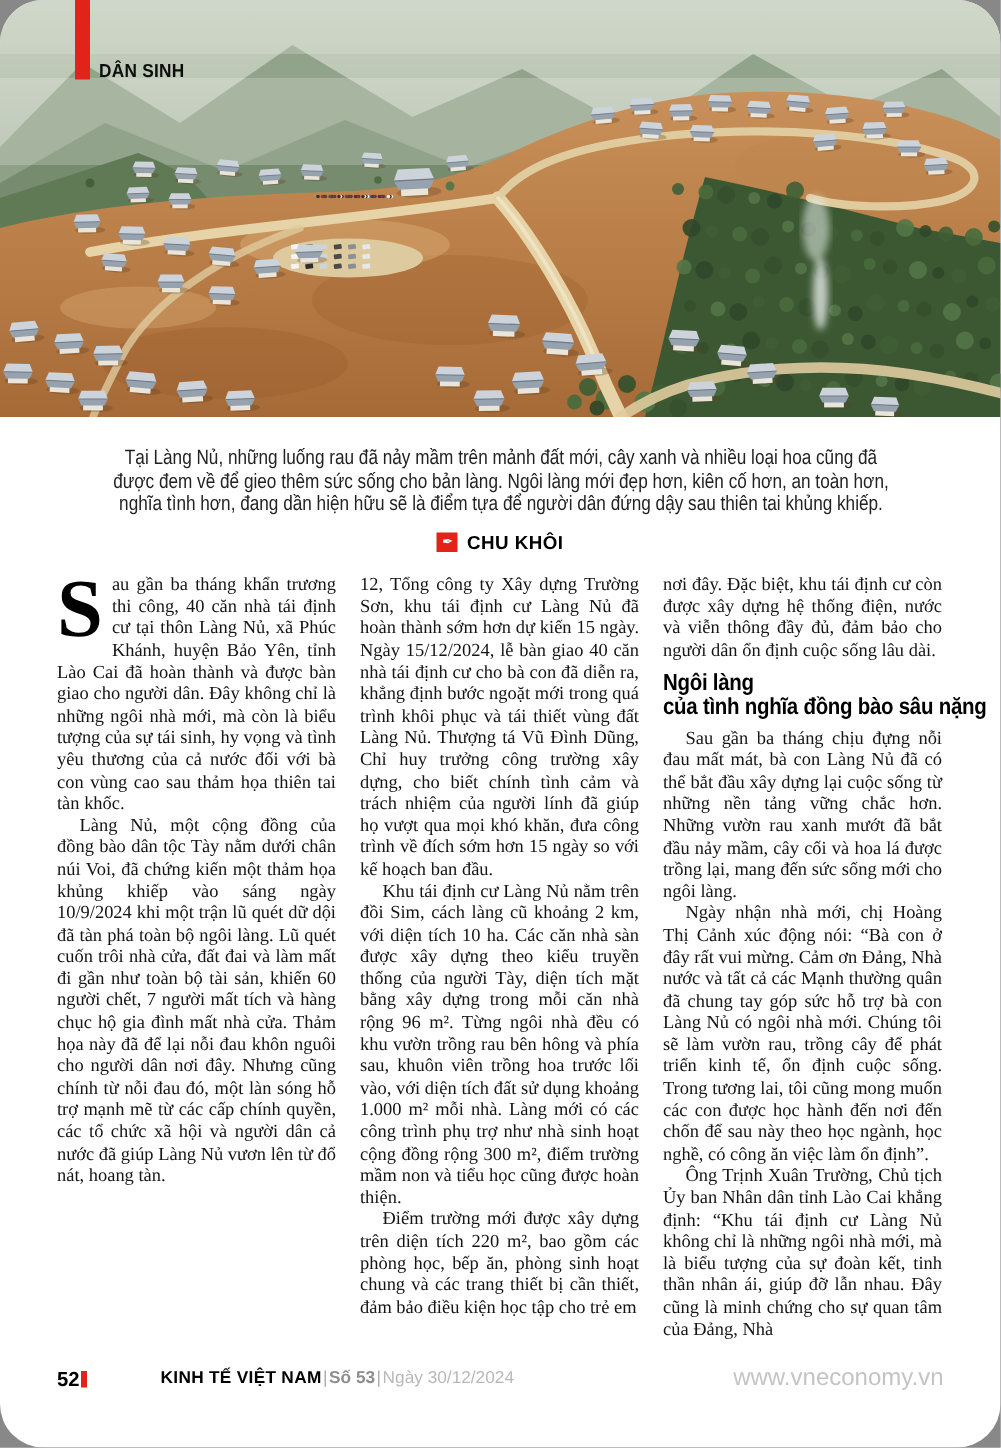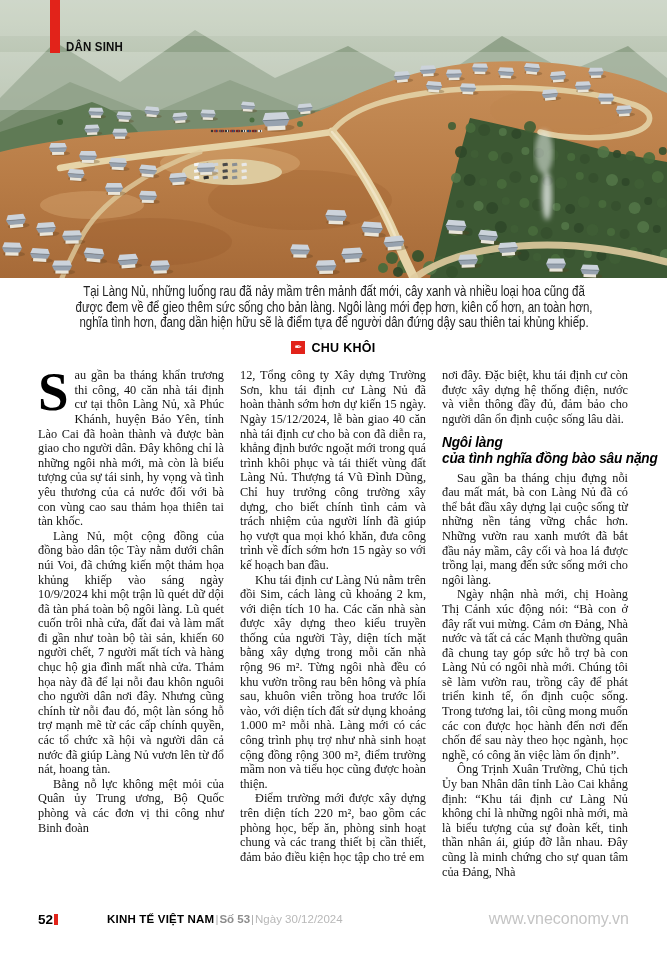--- a/index.html
+++ b/index.html
@@ -1,44 +1,44 @@
 <!DOCTYPE html>
 <html><head>
 <meta charset="utf-8">
 <style>
   html,body{margin:0;padding:0;background:#888;}
   .page{position:relative;width:667px;height:965px;margin:0 auto;background:#fff;overflow:hidden;
-        font-family:"Liberation Sans",sans-serif;color:#111;}
+        font-family:"Liberation Sans",sans-serif;color:#111;border-radius:29px;}
   
   .photo-wrap{position:relative;width:667px;height:278px;}
   .photo-wrap svg{display:block;width:667px;height:278px;}
   .kicker-bar{position:absolute;left:50px;top:0;width:10px;height:53px;background:#e2231a;}
   .kicker-label{position:absolute;left:66px;top:40px;font-weight:bold;font-size:12.5px;
         letter-spacing:.2px;color:#0d0d0d;transform:scaleX(.92);transform-origin:left;}
   
   .headline-wrap{text-align:center;margin-top:5px;height:52px;}
   .headline{display:inline-block;font-weight:bold;font-size:47px;line-height:50px;
         letter-spacing:-1.5px;color:#000;white-space:nowrap;transform:scaleX(.70);transform-origin:center;}
-  .lede-wrap{text-align:center;margin-top:6px;}
+  .lede-wrap{text-align:center;margin-top:19px;}
   .lede{display:inline-block;width:630px;font-size:13.8px;line-height:15.6px;color:#222;
         transform:scaleX(.83);transform-origin:center;text-align:center;}
   .byline-row{display:flex;justify-content:center;align-items:center;gap:6px;margin-top:9px;height:15px;}
   .byline-icon{width:14px;height:13px;background:#e2231a;color:#fff;font-size:9px;line-height:13px;
         text-align:center;flex:0 0 auto;}
   .byline-name{font-weight:bold;font-size:12.5px;letter-spacing:.3px;color:#000;}
   
   .body-cols{display:flex;gap:16px;padding:0 39px 0 38px;margin-top:13px;}
   .col{width:186px;font-family:"Liberation Serif",serif;font-size:12.3px;line-height:14.6px;
         text-align:justify;color:#141414;}
   .col p{margin:0;}
   .col p.indent{text-indent:15px;}
   .dropcap{float:left;font-family:"Liberation Serif",serif;font-weight:bold;font-size:55px;
         line-height:41px;padding:3px 6px 0 0;color:#000;}
   .subhead{font-family:"Liberation Sans",sans-serif;font-weight:bold;font-size:15.5px;line-height:16.5px;
-        letter-spacing:-.2px;margin:7px 0 4px;color:#000;font-style:italic;}
+        letter-spacing:-.2px;margin:7px 0 4px;color:#000;}
   .subhead div{transform:scaleX(.88);transform-origin:left;white-space:nowrap;}
   
   .footer{position:absolute;left:38px;right:38px;bottom:37px;display:flex;justify-content:space-between;
         align-items:center;font-size:11.5px;}
   .footer-left{display:flex;align-items:center;gap:1px;}
   .footer-page{font-weight:bold;font-size:13.5px;color:#000;}
   .footer-redbar{width:4px;height:11px;background:#e2231a;}
   .footer-mag{font-weight:bold;font-size:11.5px;letter-spacing:.2px;color:#000;padding-left:48px;}
   .footer-sep{color:#aaa;}
   .footer-issue{font-weight:bold;color:#8d8d8d;}
@@ -635,21 +635,20 @@
   </div>
   <div class="byline-row">
     <span class="byline-icon">✒</span>
     <span class="byline-name">CHU KHÔI</span>
   </div>
 
   <div class="body-cols">
     <div class="col">
       <p><span class="dropcap">S</span><span>au gần ba tháng khẩn trương thi công, 40 căn nhà tái định cư tại thôn Làng Nủ, xã Phúc Khánh, huyện Bảo Yên, tỉnh Lào Cai đã hoàn thành và được bàn giao cho người dân. Đây không chỉ là những ngôi nhà mới, mà còn là biểu tượng của sự tái sinh, hy vọng và tình yêu thương của cả nước đối với bà con vùng cao sau thảm họa thiên tai tàn khốc.</span></p>
       <p class="indent">Làng Nủ, một cộng đồng của đồng bào dân tộc Tày nằm dưới chân núi Voi, đã chứng kiến một thảm họa khủng khiếp vào sáng ngày 10/9/2024 khi một trận lũ quét dữ dội đã tàn phá toàn bộ ngôi làng. Lũ quét cuốn trôi nhà cửa, đất đai và làm mất đi gần như toàn bộ tài sản, khiến 60 người chết, 7 người mất tích và hàng chục hộ gia đình mất nhà cửa. Thảm họa này đã để lại nỗi đau khôn nguôi cho người dân nơi đây. Nhưng cũng chính từ nỗi đau đó, một làn sóng hỗ trợ mạnh mẽ từ các cấp chính quyền, các tổ chức xã hội và người dân cả nước đã giúp Làng Nủ vươn lên từ đổ nát, hoang tàn.</p>
-      <p class="indent">Bằng nỗ lực không mệt mỏi của Quân ủy Trung ương, Bộ Quốc phòng và các đơn vị thi công như Binh đoàn</p>
     </div>
     <div class="col">
       <p>12, Tổng công ty Xây dựng Trường Sơn, khu tái định cư Làng Nủ đã hoàn thành sớm hơn dự kiến 15 ngày. Ngày 15/12/2024, lễ bàn giao 40 căn nhà tái định cư cho bà con đã diễn ra, khẳng định bước ngoặt mới trong quá trình khôi phục và tái thiết vùng đất Làng Nủ. Thượng tá Vũ Đình Dũng, Chỉ huy trưởng công trường xây dựng, cho biết chính tình cảm và trách nhiệm của người lính đã giúp họ vượt qua mọi khó khăn, đưa công trình về đích sớm hơn 15 ngày so với kế hoạch ban đầu.</p>
       <p class="indent">Khu tái định cư Làng Nủ nằm trên đồi Sim, cách làng cũ khoảng 2 km, với diện tích 10 ha. Các căn nhà sàn được xây dựng theo kiểu truyền thống của người Tày, diện tích mặt bằng xây dựng trong mỗi căn nhà rộng 96 m². Từng ngôi nhà đều có khu vườn trồng rau bên hông và phía sau, khuôn viên trồng hoa trước lối vào, với diện tích đất sử dụng khoảng 1.000 m² mỗi nhà. Làng mới có các công trình phụ trợ như nhà sinh hoạt cộng đồng rộng 300 m², điểm trường mầm non và tiểu học cũng được hoàn thiện.</p>
       <p class="indent">Điểm trường mới được xây dựng trên diện tích 220 m², bao gồm các phòng học, bếp ăn, phòng sinh hoạt chung và các trang thiết bị cần thiết, đảm bảo điều kiện học tập cho trẻ em</p>
     </div>
     <div class="col">
       <p>nơi đây. Đặc biệt, khu tái định cư còn được xây dựng hệ thống điện, nước và viễn thông đầy đủ, đảm bảo cho người dân ổn định cuộc sống lâu dài.</p>
       <div class="subhead">
         <div>Ngôi làng</div>

